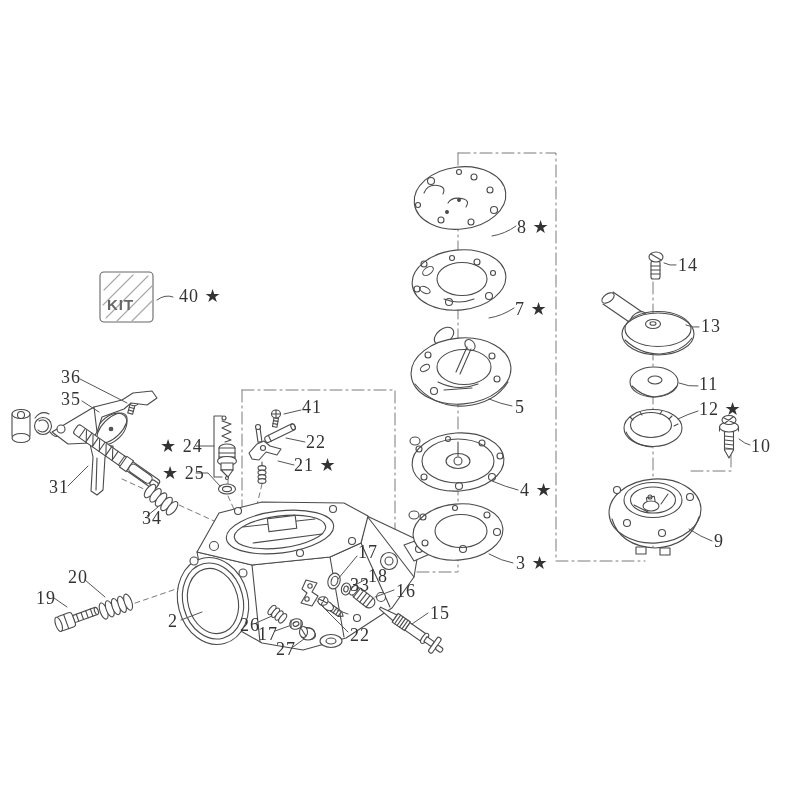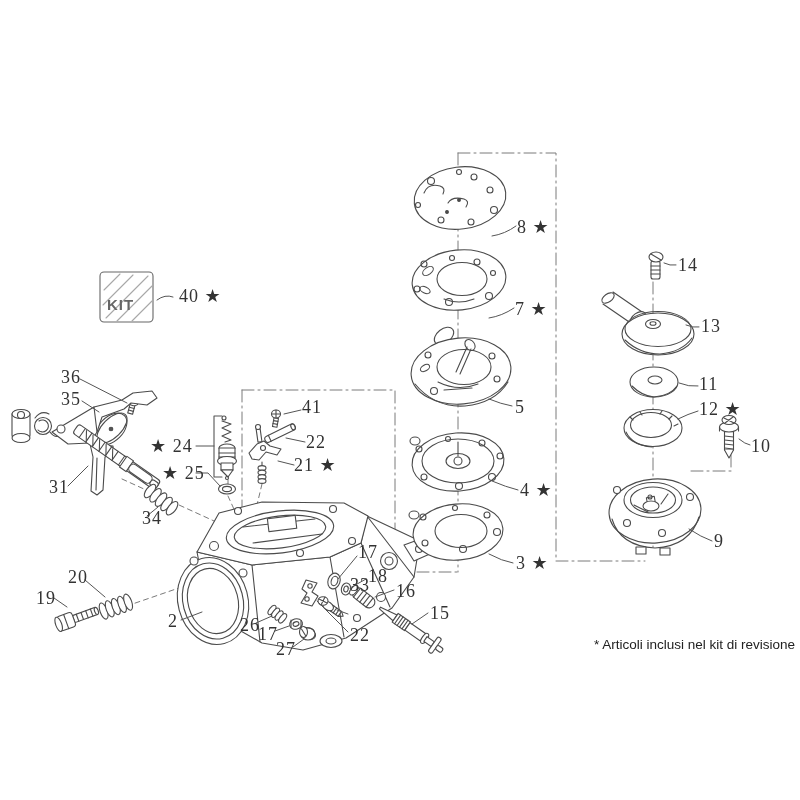--- a/index.html
+++ b/index.html
@@ -419,34 +419,33 @@
   <div class="lbl" style="left:678px;top:256px">14</div>
   <div class="lbl" style="left:701px;top:317px">13</div>
   <div class="lbl" style="left:699px;top:375px">11</div>
   <div class="lbl" style="left:699px;top:400px">12 ★</div>
   <div class="lbl" style="left:751px;top:437px">10</div>
   <div class="lbl" style="left:714px;top:532px">9</div>
   <div class="lbl" style="left:61px;top:368px">36</div>
   <div class="lbl" style="left:61px;top:390px">35</div>
   <div class="lbl" style="left:49px;top:478px">31</div>
   <div class="lbl" style="left:142px;top:509px">34</div>
-  <div class="lbl" style="left:150px;top:437px">★ 24</div>
+  <div class="lbl" style="left:160px;top:437px">★ 24</div>
   <div class="lbl" style="left:162px;top:464px">★ 25</div>
   <div class="lbl" style="left:302px;top:398px">41</div>
   <div class="lbl" style="left:306px;top:433px">22</div>
   <div class="lbl" style="left:294px;top:456px">21 ★</div>
   <div class="lbl" style="left:36px;top:589px">19</div>
   <div class="lbl" style="left:68px;top:568px">20</div>
   <div class="lbl" style="left:168px;top:612px">2</div>
   <div class="lbl" style="left:240px;top:616px">26</div>
   <div class="lbl" style="left:258px;top:625px">17</div>
   <div class="lbl" style="left:276px;top:640px">27</div>
   <div class="lbl" style="left:350px;top:576px">33</div>
   <div class="lbl" style="left:350px;top:626px">22</div>
   <div class="lbl" style="left:358px;top:543px">17</div>
   <div class="lbl" style="left:368px;top:567px">18</div>
   <div class="lbl" style="left:396px;top:582px">16</div>
   <div class="lbl" style="left:430px;top:604px">15</div>
 
   <div class="kit-text">KIT</div>
 
-  <div class="footnote">* Articoli inclusi nel kit di revisione</div>
 </div>
 
 </body></html>

